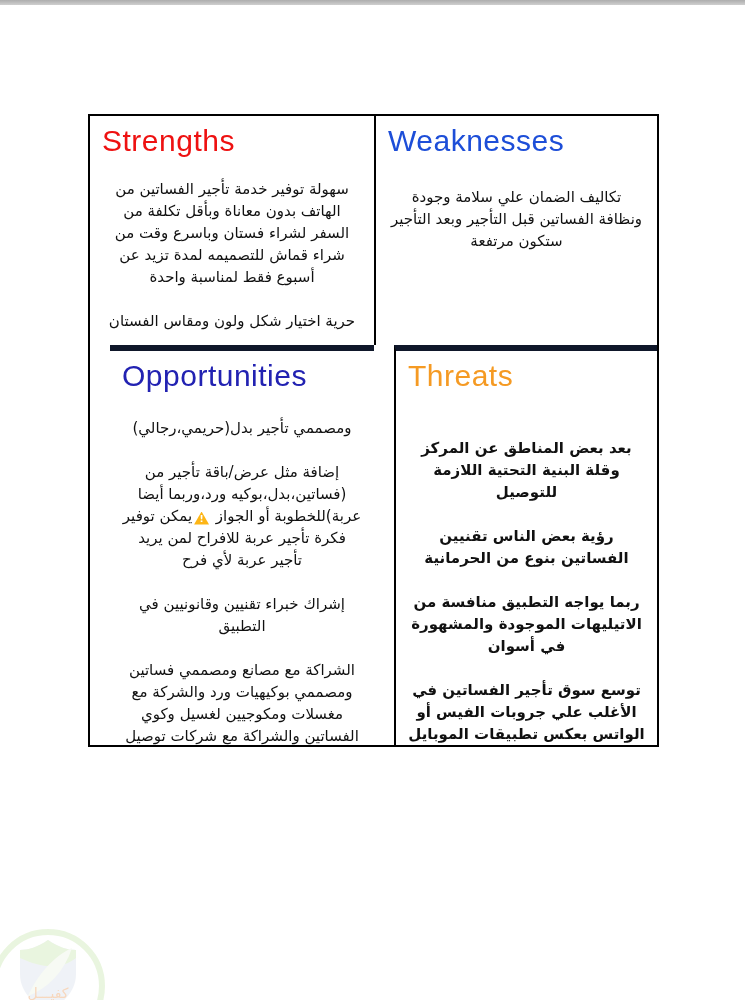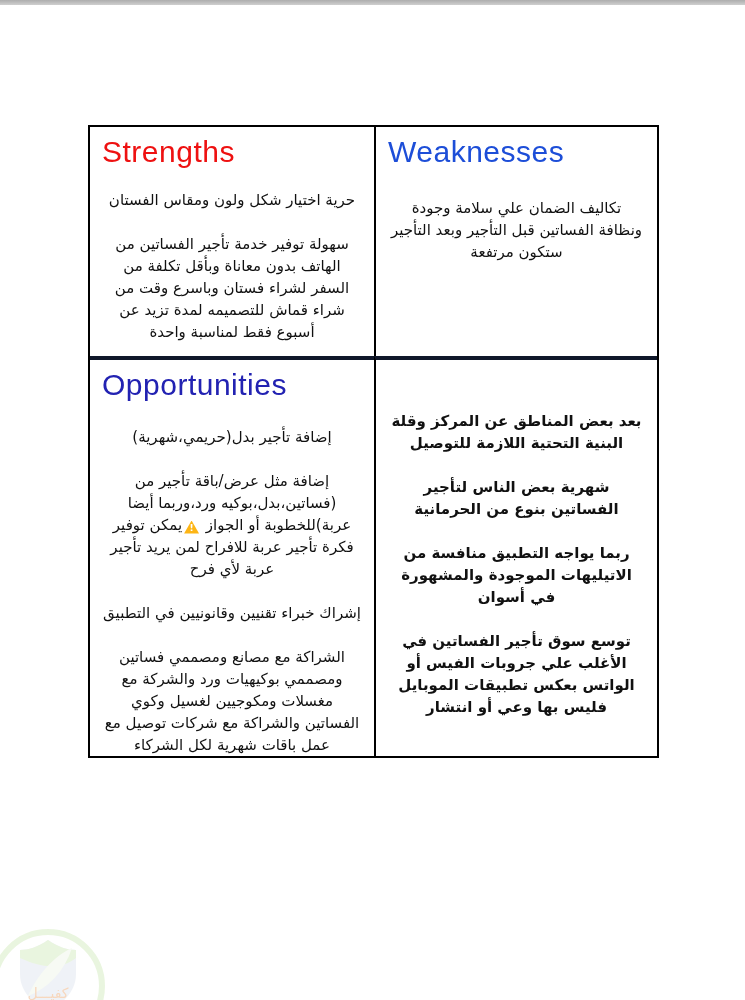--- a/index.html
+++ b/index.html
@@ -8,32 +8,32 @@
     margin: 0; position: relative; overflow: hidden;
     background: #ffffff;
     font-family: "Liberation Sans", sans-serif;
   }
   .top-bar {
     position: absolute; top: 0; left: 0;
     width: 100%; height: 5px;
     background: linear-gradient(#adadad, #cfcfcf);
   }
   .swot-table {
-    position: absolute; left: 88px; top: 125px;
+    position: absolute; left: 88px; top: 114px;
     width: 571px; height: 633px;
     box-sizing: border-box;
     border: 2px solid #000;
     display: grid;
     grid-template-columns: 284px 1fr;
     grid-template-rows: 229px 1fr;
     background: #fff;
   }
   .cell { box-sizing: border-box; padding: 6px 8px; overflow: hidden; }
   .cell-weaknesses, .cell-threats { border-left: 2px solid #000; }
-  .cell-opportunities, .cell-threats { border-top: 4px solid #0f172a; }
+  .cell-opportunities, .cell-threats { border-top: 6px solid #0f172a; margin-left: 20px; }
   .heading {
     margin: 0; padding: 2px 0 0 4px;
     font-size: 30px; font-weight: 400; line-height: 1.12;
     font-family: "Liberation Sans", sans-serif;
     letter-spacing: 0.5px;
   }
   .paras { margin-top: 20px; }
   .cell-weaknesses .paras { margin-top: 28px; }
   .cell-opportunities .paras { margin-top: 24px; }
   .cell-threats .paras { margin-top: 44px; font-weight: bold; }
@@ -65,46 +65,47 @@
 
 <div class="page">
 
   <div class="top-bar"></div>
 
   <div class="swot-table">
 
     <section class="cell cell-strengths">
       <h2 class="heading" style="color: rgb(238, 17, 17);">Strengths</h2>
       <div class="paras">
+          <p>سهولة توفير خدمة تأجير الفساتين من الهاتف بدون معاناة وبأقل تكلفة من السفر لشراء فستان وباسرع وقت من شراء قماش للتصميمه لمدة تزيد عن أسبوع فقط لمناسبة واحدة</p>
           <p>حرية اختيار شكل ولون ومقاس الفستان</p>
-          <p>سهولة توفير خدمة تأجير الفساتين من الهاتف بدون معاناة وبأقل تكلفة من السفر لشراء فستان وباسرع وقت من شراء قماش للتصميمه لمدة تزيد عن أسبوع فقط لمناسبة واحدة</p>
         </div>
     </section>
 
     <section class="cell cell-weaknesses">
       <h2 class="heading" style="color: #1d4ed8;">Weaknesses</h2>
       <div class="paras">
           <p>تكاليف الضمان علي سلامة وجودة ونظافة الفساتين قبل التأجير وبعد التأجير ستكون مرتفعة</p>
         </div>
     </section>
 
     <section class="cell cell-opportunities">
       <h2 class="heading" style="color: rgb(34, 34, 178);">Opportunities</h2>
       <div class="paras">
-          <p>إضافة تأجير بدل(حريمي،شهرية)</p>
+          <p>ومصممي تأجير بدل(حريمي،رجالي)</p>
           <p>إضافة مثل عرض/باقة تأجير من (فساتين،بدل،بوكيه ورد،وربما أيضا عربة)للخطوبة أو الجواز <span class="warn-icon">!</span>يمكن توفير فكرة تأجير عربة للافراح لمن يريد تأجير عربة لأي فرح</p>
           <p>إشراك خبراء تقنيين وقانونيين في التطبيق</p>
           <p>الشراكة مع مصانع ومصممي فساتين ومصممي بوكيهيات ورد والشركة مع مغسلات ومكوجيين لغسيل وكوي الفساتين والشراكة مع شركات توصيل مع عمل باقات شهرية لكل الشركاء</p>
         </div>
     </section>
 
     <section class="cell cell-threats">
+      <h2 class="heading" style="color: rgb(245, 154, 35);">Threats</h2>
       <div class="paras">
           <p>بعد بعض المناطق عن المركز وقلة البنية التحتية اللازمة للتوصيل</p>
-          <p>شهرية بعض الناس لتأجير الفساتين بنوع من الحرمانية</p>
+          <p>رؤية بعض الناس تقنيين الفساتين بنوع من الحرمانية</p>
           <p>ربما يواجه التطبيق منافسة من الاتيليهات الموجودة والمشهورة في أسوان</p>
           <p>توسع سوق تأجير الفساتين في الأغلب علي جروبات الفيس أو الواتس بعكس تطبيقات الموبايل فليس بها وعي أو انتشار</p>
         </div>
     </section>
 
   </div>
 
   <svg class="watermark" viewBox="0 0 130 76" xmlns="http://www.w3.org/2000/svg">
     <g opacity="0.6">
       <circle cx="52" cy="62" r="54" fill="#ffffff" stroke="#dcefca" stroke-width="6"></circle>

